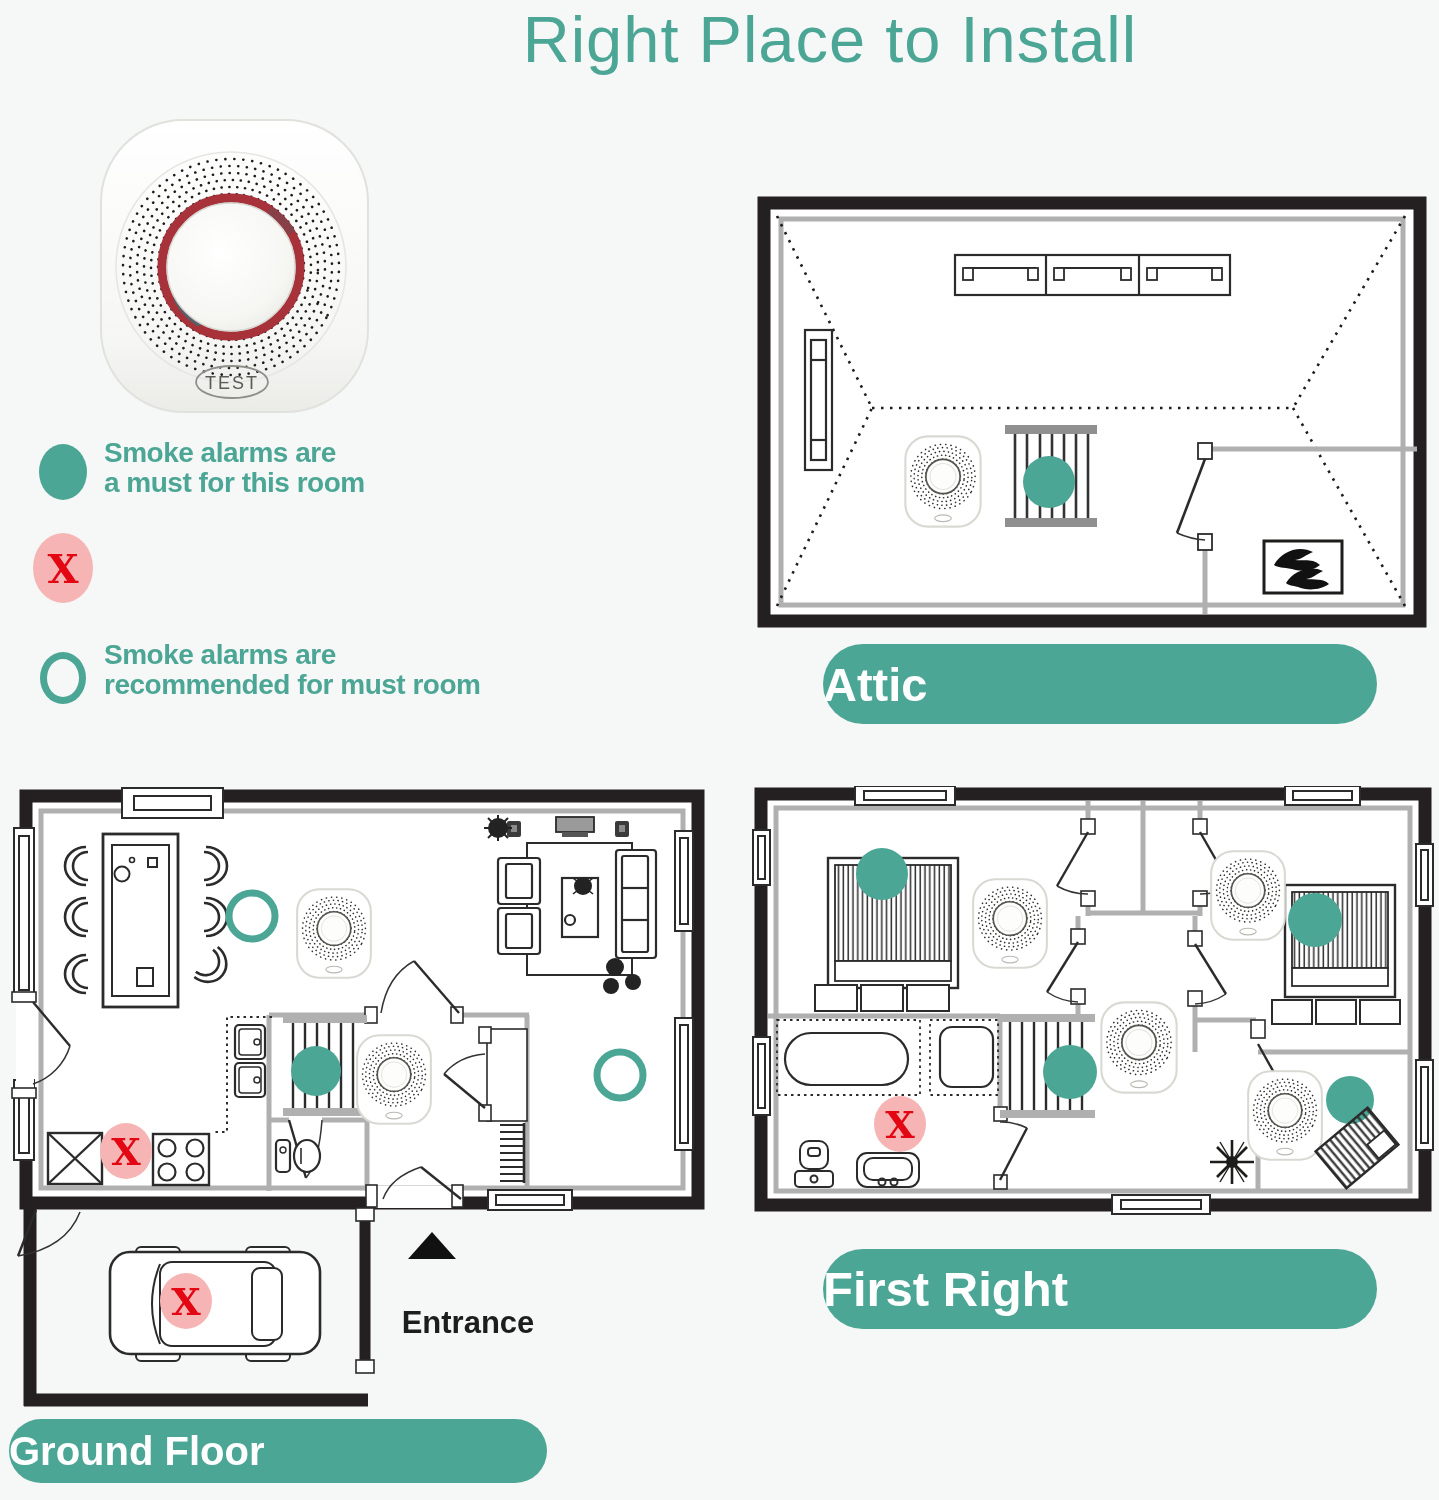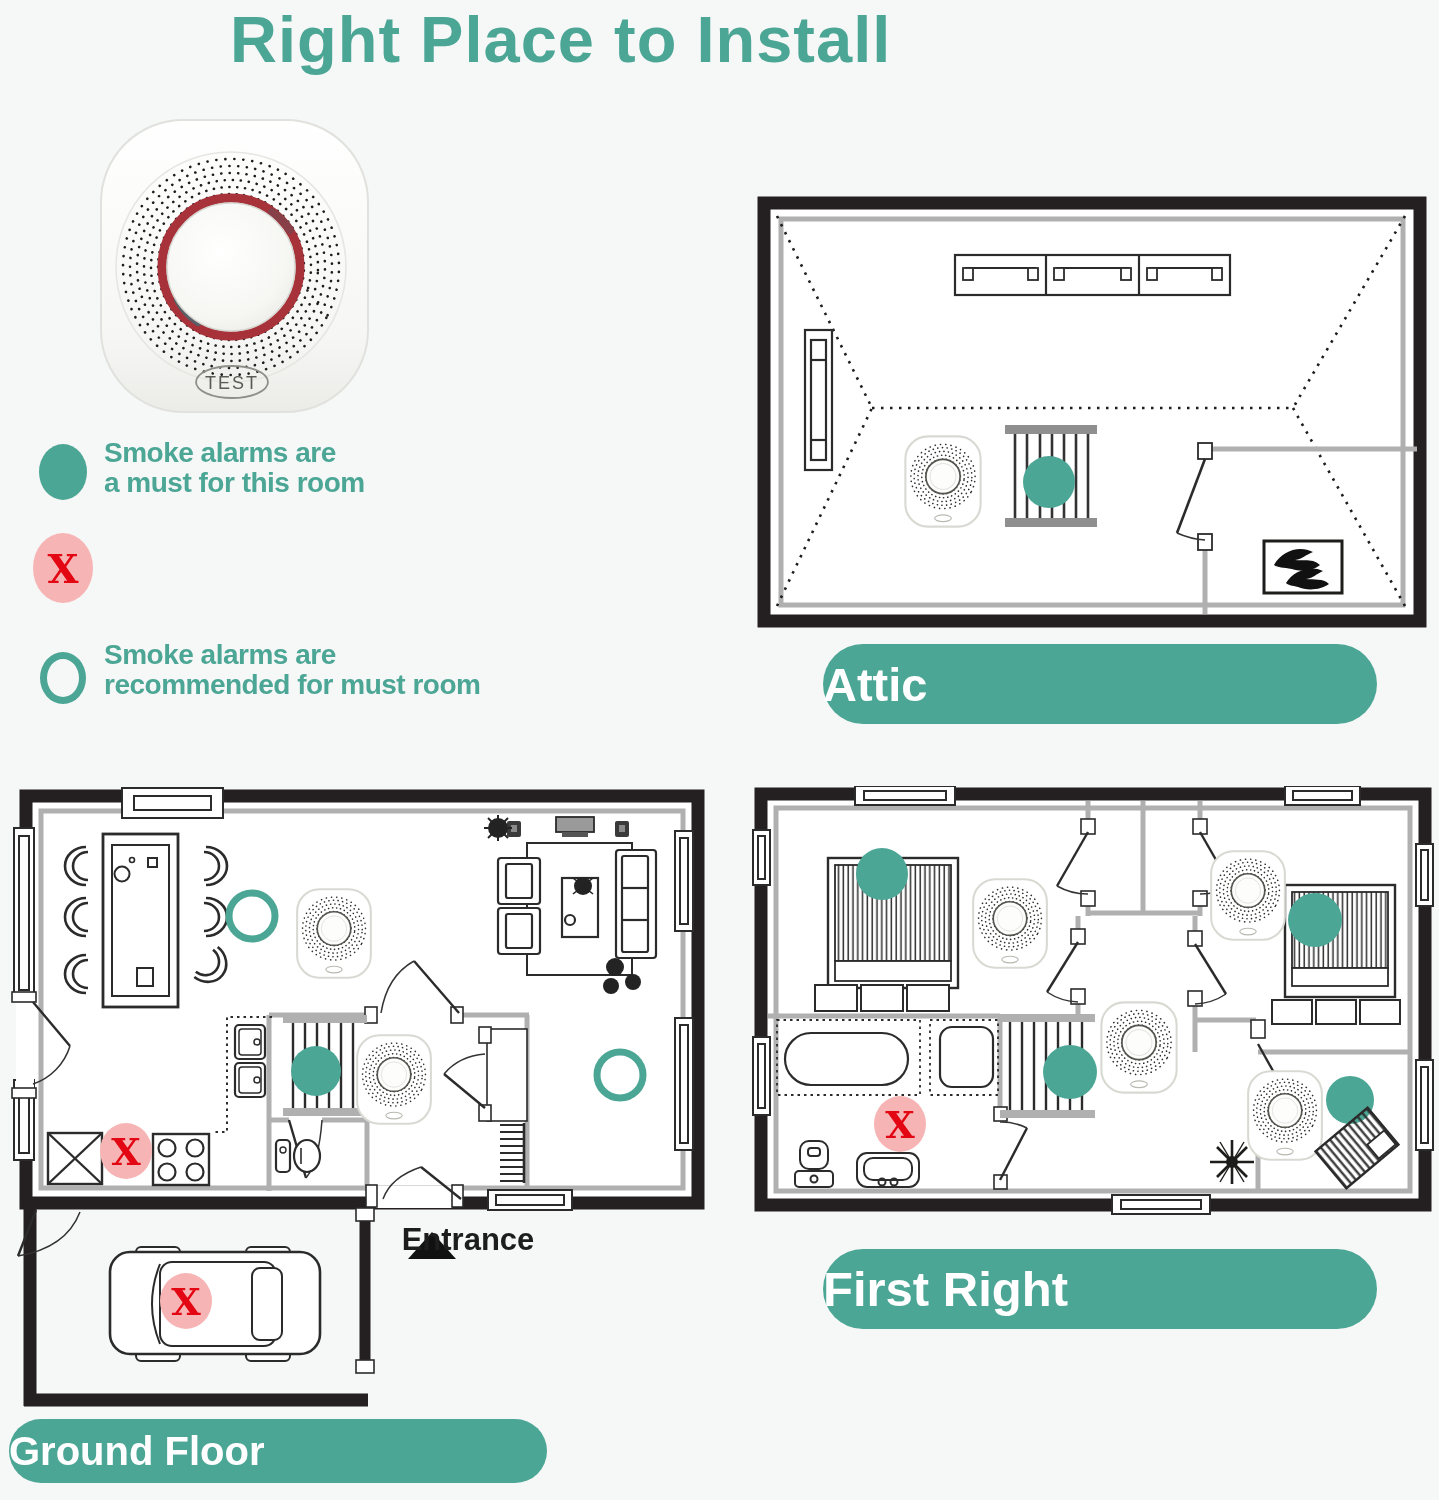--- a/index.html
+++ b/index.html
@@ -3,21 +3,21 @@
 <meta charset="utf-8">
 <style>
   html,body{margin:0;padding:0;}
   body{
     width:1439px;height:1500px;position:relative;overflow:hidden;
     background:#f6f7f7;
     font-family:"Liberation Sans", sans-serif;
   }
   .title{
     position:absolute;left:230px;top:2px;width:1200px;
-    text-align:left;font-size:65px;font-weight:700;letter-spacing:1px;
+    text-align:center;font-size:65px;font-weight:400;letter-spacing:1px;
     color:#4CA695;
   }
   
   .legend-item{position:absolute;left:22px;display:flex;align-items:flex-start;}
   .legend-marker-col{width:82px;display:flex;justify-content:center;flex:0 0 82px;}
   .legend-text{color:#4CA695;font-weight:700;font-size:28px;line-height:1.06;letter-spacing:-0.5px;white-space:nowrap;}
   .m-filled{width:48px;height:56px;border-radius:50%;background:#4CA695;margin-top:6px;}
   .m-x{width:60px;height:70px;border-radius:50%;background:#F6B5B4;display:flex;align-items:center;justify-content:center;
        font-family:"DejaVu Serif", serif;font-weight:700;font-size:40px;color:#E30613;margin-top:2px;}
   .m-open{width:46px;height:52px;border-radius:50%;border:7px solid #4CA695;box-sizing:border-box;margin-top:12px;}
@@ -29,21 +29,21 @@
   }
   .pill-attic{left:823px;top:644px;width:554px;height:80px;font-size:47px;}
   .pill-ground{left:9px;top:1419px;width:538px;height:64px;font-size:40px;}
   .pill-first{left:823px;top:1249px;width:554px;height:80px;font-size:49px;}
   .entrance-triangle{
     position:absolute;left:408px;top:1232px;width:0;height:0;
     border-left:24px solid transparent;border-right:24px solid transparent;
     border-bottom:27px solid #111111;
   }
   .entrance-label{
-    position:absolute;left:368px;top:1222px;width:200px;text-align:center;
+    position:absolute;left:368px;top:1305px;width:200px;text-align:center;
     font-size:31px;font-weight:700;color:#1d1d1d;letter-spacing:0;
   }
   svg{position:absolute;}
   .svg-device{left:58px;top:110px;}
   .svg-attic{left:753px;top:193px;}
   .svg-ground{left:10px;top:786px;}
   .svg-first{left:750px;top:786px;}
   .xglyph{font-family:"DejaVu Serif", serif;font-weight:700;fill:#E30613;}
 </style>
 </head>

